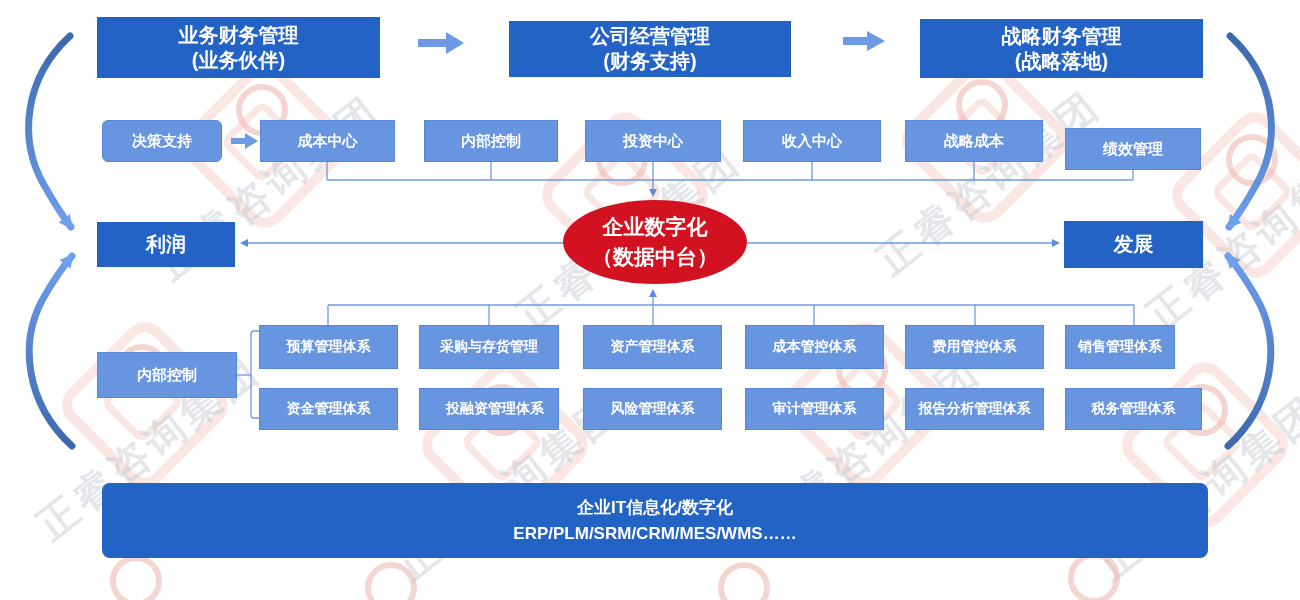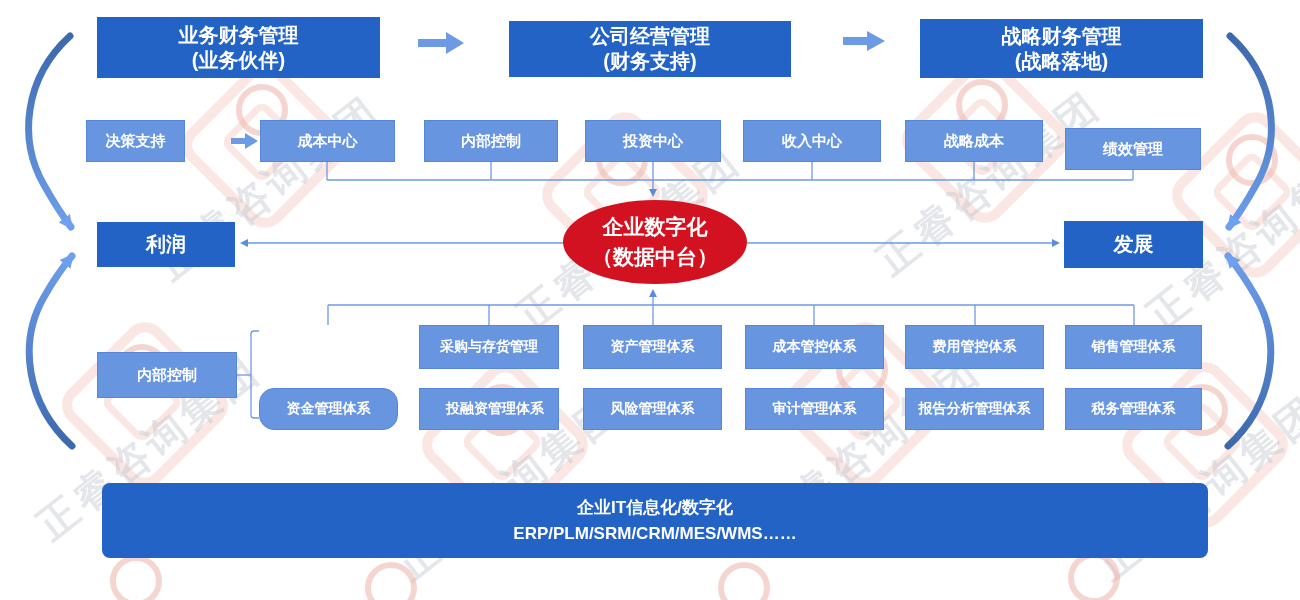--- a/index.html
+++ b/index.html
@@ -174,21 +174,21 @@
   </div>
   <div class="node dark big" style="left:509px;top:21px;width:282px;height:56px;">
     <span>公司经营管理</span>
     <span>(财务支持)</span>
   </div>
   <div class="node dark big" style="left:920px;top:19px;width:283px;height:59px;">
     <span>战略财务管理</span>
     <span>(战略落地)</span>
   </div>
 
-  <div class="node light mid" style="left:86px;top:120px;width:99px;height:42px;">
+  <div class="node light mid" style="left:102px;top:120px;width:120px;height:42px;border-radius:6px;">
     <span>决策支持</span>
   </div>
   <div class="node light mid" style="left:260px;top:120px;width:135px;height:42px;">
     <span>成本中心</span>
   </div>
   <div class="node light mid" style="left:424px;top:120px;width:134px;height:42px;">
     <span>内部控制</span>
   </div>
   <div class="node light mid" style="left:585px;top:120px;width:136px;height:42px;">
     <span>投资中心</span>
@@ -211,37 +211,40 @@
     <span>（数据中台）</span>
   </div>
   <div class="node dark big" style="left:1064px;top:221px;width:139px;height:47px;">
     <span>发展</span>
   </div>
 
   <div class="node light mid" style="left:97px;top:352px;width:140px;height:46px;">
     <span>内部控制</span>
   </div>
 
+  <div class="node light sys" style="left:259px;top:325px;width:139px;height:44px;">
+    <span>预算管理体系</span>
+  </div>
   <div class="node light sys" style="left:419px;top:325px;width:140px;height:44px;">
     <span>采购与存货管理</span>
   </div>
   <div class="node light sys" style="left:583px;top:325px;width:139px;height:44px;">
     <span>资产管理体系</span>
   </div>
   <div class="node light sys" style="left:745px;top:325px;width:139px;height:44px;">
     <span>成本管控体系</span>
   </div>
   <div class="node light sys" style="left:905px;top:325px;width:139px;height:44px;">
     <span>费用管控体系</span>
   </div>
-  <div class="node light sys" style="left:1065px;top:325px;width:137px;height:44px;">
+  <div class="node light sys" style="left:1065px;top:325px;width:110px;height:44px;">
     <span>销售管理体系</span>
   </div>
 
-  <div class="node light sys" style="left:259px;top:388px;width:139px;height:42px;border-radius:15px;">
+  <div class="node light sys" style="left:259px;top:388px;width:139px;height:42px;">
     <span>资金管理体系</span>
   </div>
   <div class="node light sys" style="left:419px;top:388px;width:140px;height:42px;padding-left:12px;">
     <span>投融资管理体系</span>
   </div>
   <div class="node light sys" style="left:583px;top:388px;width:139px;height:42px;">
     <span>风险管理体系</span>
   </div>
   <div class="node light sys" style="left:745px;top:388px;width:139px;height:42px;">
     <span>审计管理体系</span>

